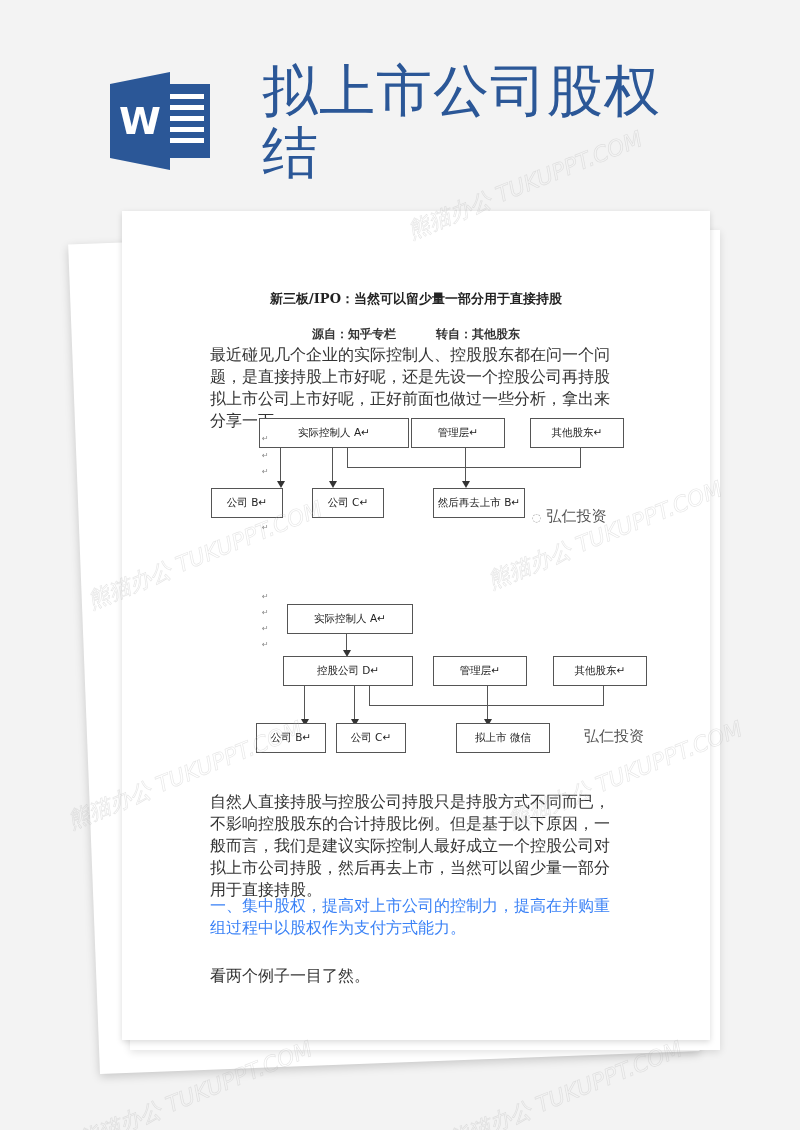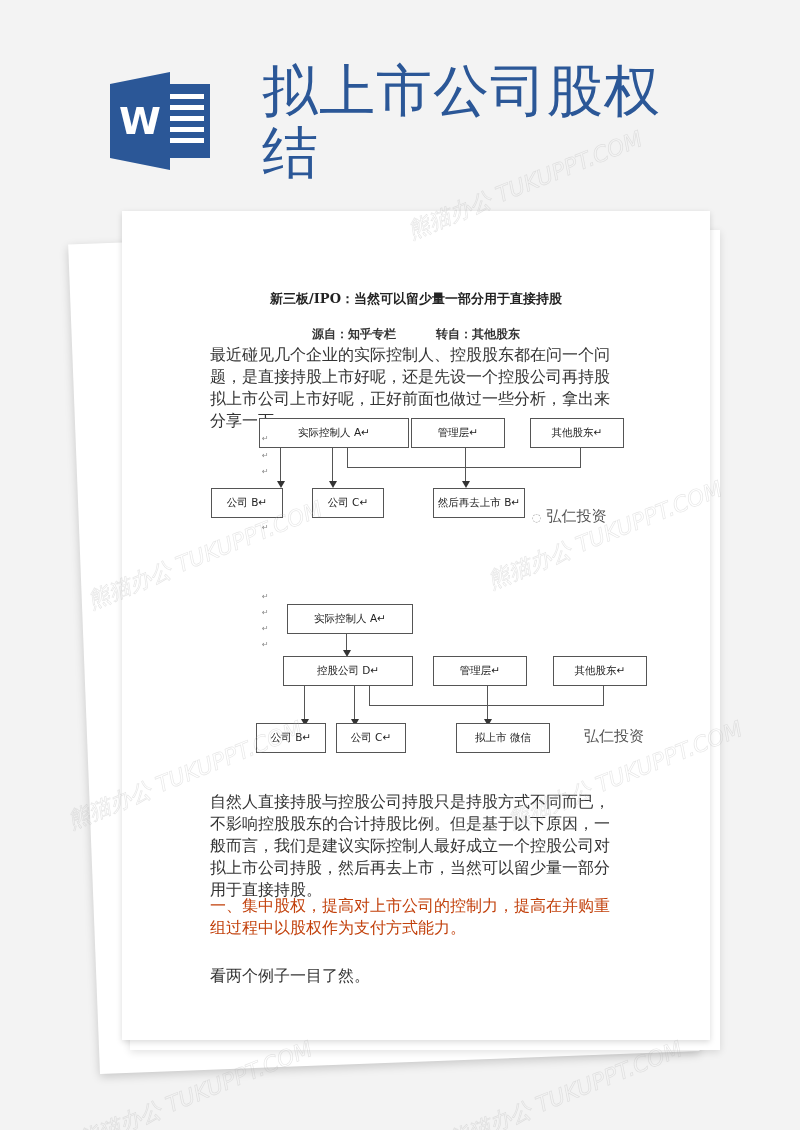--- a/index.html
+++ b/index.html
@@ -33,21 +33,21 @@
     font-size:13px; font-weight:bold; color:#222;
   }
   .doc-source {
     position:absolute; left:0; width:100%; top:115px; text-align:center;
     font-size:12px; color:#333;
   }
   .doc-source span { margin:0 18px;font-weight:bold; }
   .para {
     position:absolute; left:88px; width:410px; font-size:16px; line-height:22px; color:#333;
   }
-  .para.accent { color:#c2410c; }
+  .para.accent { color:#3b82f6; }
   .diagram { position:absolute; }
   .box {
     position:absolute; border:1.2px solid #555; background:#fff;
     font-family:"DejaVu Sans", sans-serif; font-size:10.5px; color:#222;
     display:flex; align-items:center; justify-content:center;
   }
   .line { position:absolute; background:#555; }
   .arrow {
     position:absolute; width:0; height:0;
     border-left:4px solid transparent; border-right:4px solid transparent; border-top:7px solid #333;

